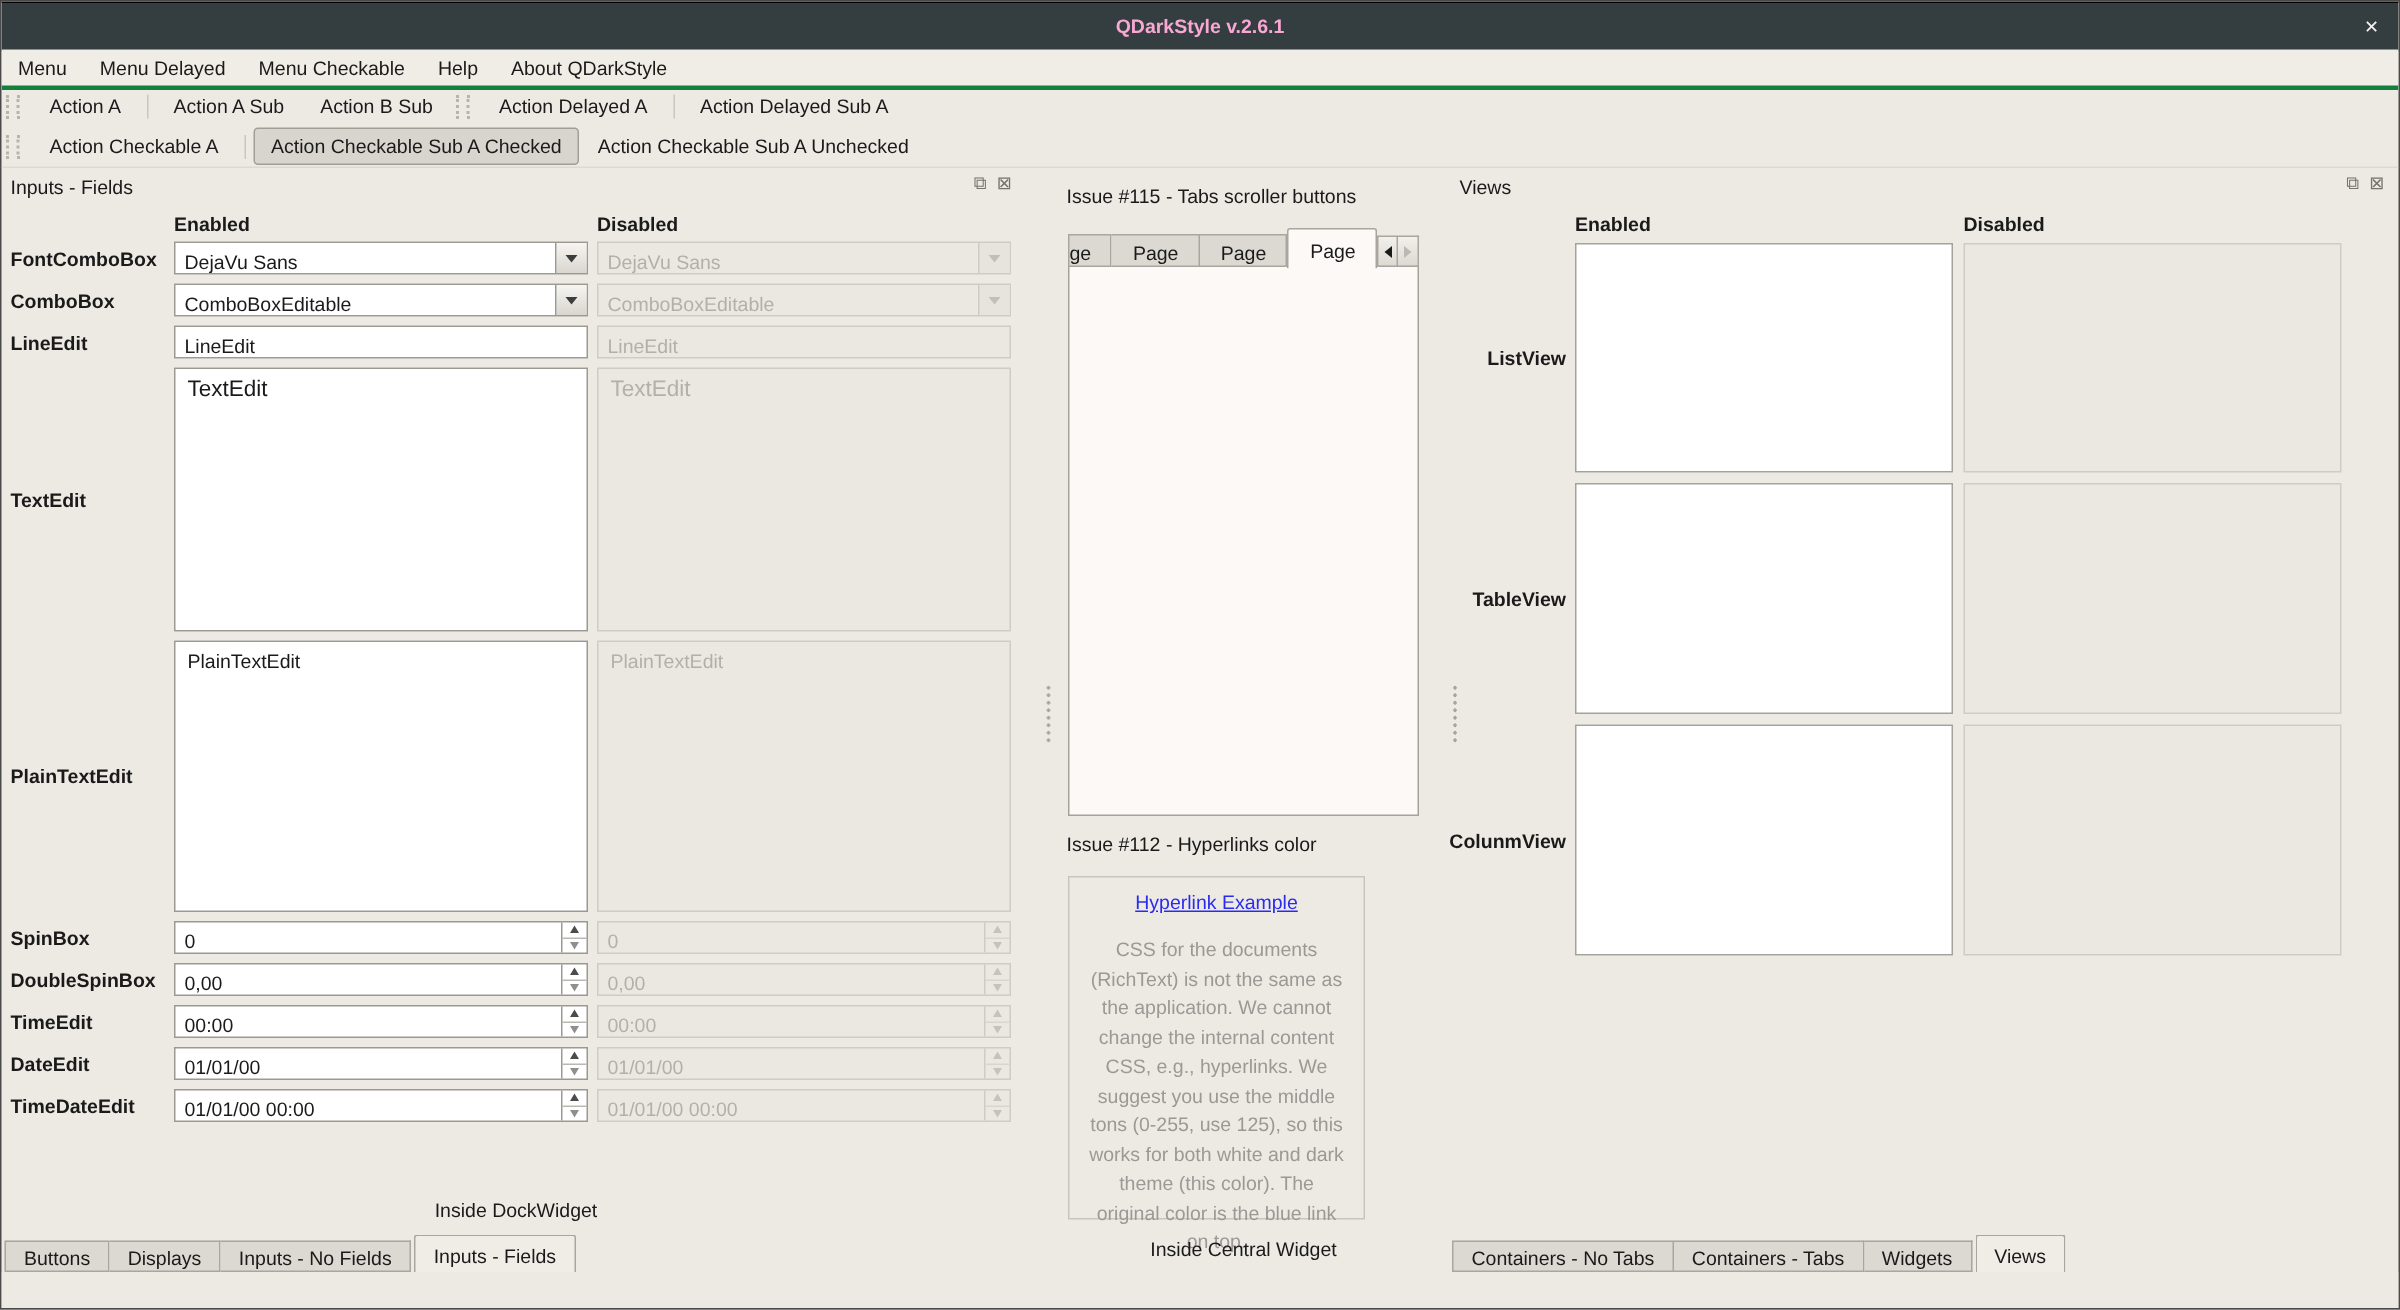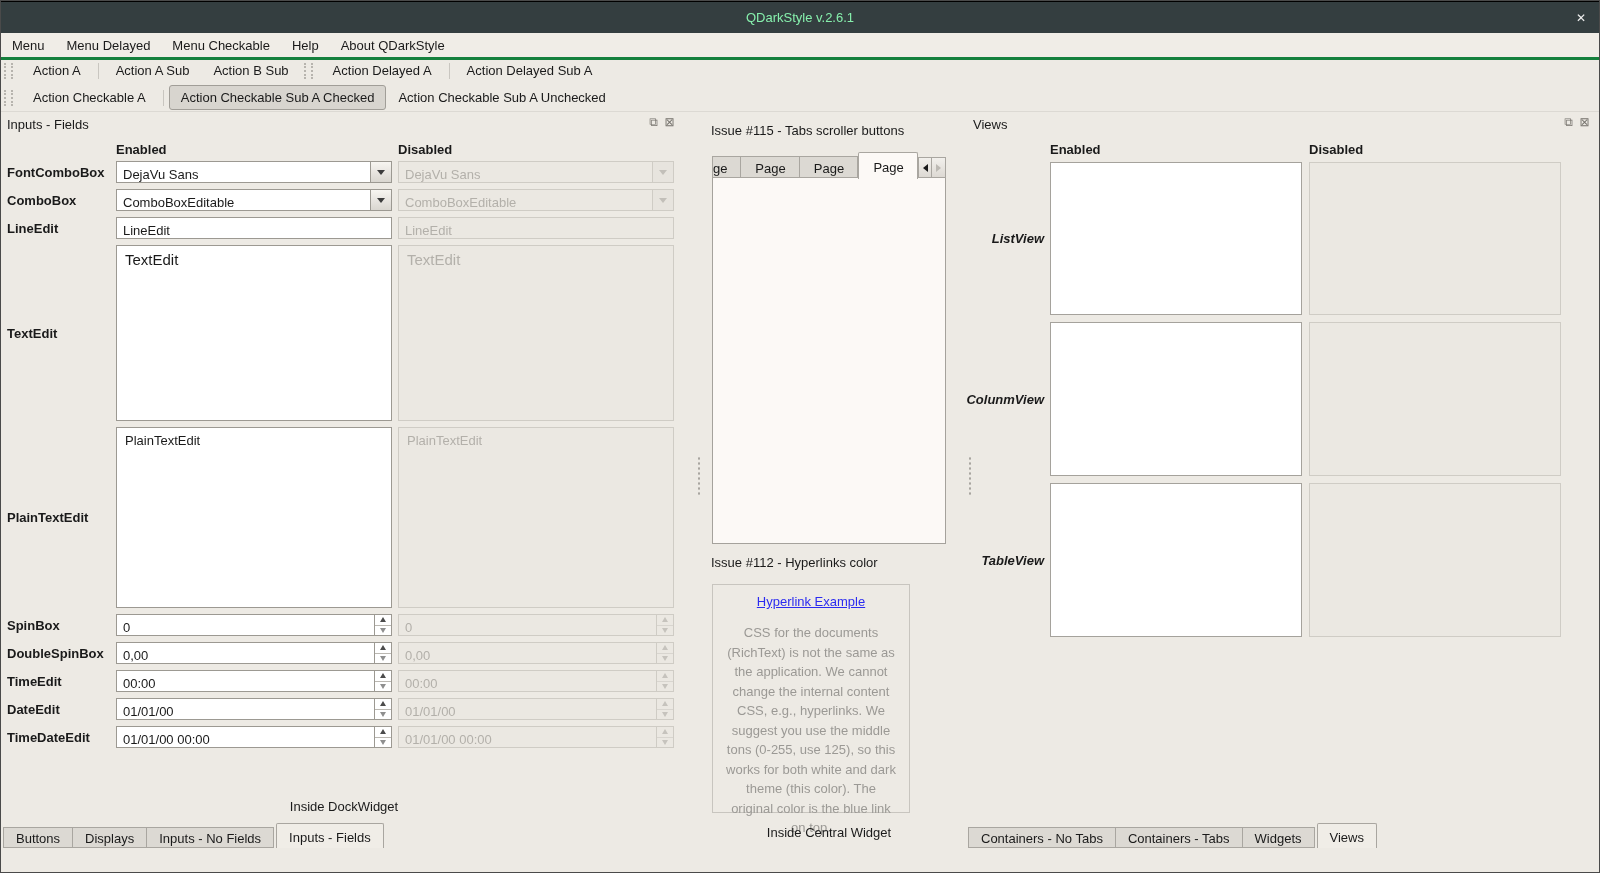--- a/index.html
+++ b/index.html
@@ -4,21 +4,21 @@
 <style>
   html,body{margin:0;padding:0;background:#555;}
   .window{position:relative;width:1600px;height:873px;background:#edeae4;
     font-family:"Liberation Sans",sans-serif;font-size:13px;color:#1a1a1a;
     overflow:hidden;box-sizing:border-box;border:1px solid #4a4a4a;}
 
   
   .titlebar{position:absolute;left:0;top:0;right:0;height:31px;background:#343e40;
     border-top:1px solid #000;border-bottom:1px solid #20282a;
     display:flex;align-items:center;justify-content:center;}
-  .tb-title{color:#86efac;font-weight:normal;}
+  .tb-title{color:#f9a8d4;font-weight:bold;}
   .tb-close{position:absolute;right:13px;top:50%;transform:translateY(-50%);
     color:#f0f0f0;font-size:12px;cursor:default;}
 
   
   .menubar{position:absolute;top:32px;left:0;right:0;height:24px;background:#f0ede7;
     border-bottom:3px solid #15803d;display:flex;align-items:center;}
   .menu-item{padding:3px 11px;white-space:nowrap;}
   .toolbar{position:absolute;left:0;right:0;height:27px;display:flex;align-items:center;}
   .toolbar.row1{top:56px;}
   .toolbar.row2{top:83px;border-bottom:1px solid #dcd9d3;}
@@ -118,21 +118,21 @@
     box-sizing:border-box;border:1px solid #c8c5bf;text-align:center;padding:9px 13px 0;}
   .hlink{color:#2b2bf0;text-decoration:underline;}
   .note{margin:14px 0 0;color:#9b9995;line-height:1.5;}
   .central-footer{position:absolute;top:713px;left:0;right:0;text-align:center;}
 
   
   .vcolheads{position:absolute;top:30px;left:0;right:0;height:20px;}
   .vh{position:absolute;font-weight:bold;}
   .vh.en{left:83px;}
   .vh.dis{left:342px;}
-  .vrows{position:absolute;top:50px;left:6px;font-style:italic;}
+  .vrows{position:absolute;top:50px;left:6px;}
   .vrow{display:flex;margin-bottom:7px;}
   .vlbl{width:77px;font-weight:bold;display:flex;align-items:center;
     justify-content:flex-end;padding-right:6px;box-sizing:border-box;}
   .vbox{width:252px;height:154px;box-sizing:border-box;}
   .vrow:first-child .vbox{height:153px;}
   .vbox.en{background:#fff;border:1px solid #a5a29c;margin-right:7px;}
   .vbox.dis{background:#ebe8e2;border:1px solid #cfccc5;}
 
   
   .split-dots{position:absolute;width:4px;height:40px;top:344px;
@@ -436,26 +436,26 @@
         <span class="vh dis">Disabled</span>
       </div>
 
       <div class="vrows">
         <div class="vrow">
           <span class="vlbl">ListView</span>
           <div class="vbox en"></div>
           <div class="vbox dis"></div>
         </div>
         <div class="vrow">
-          <span class="vlbl">ColunmView</span>
+          <span class="vlbl">TableView</span>
           <div class="vbox en"></div>
           <div class="vbox dis"></div>
         </div>
         <div class="vrow">
-          <span class="vlbl">TableView</span>
+          <span class="vlbl">ColunmView</span>
           <div class="vbox en"></div>
           <div class="vbox dis"></div>
         </div>
       </div>
 
       <div class="tabbar">
         <span class="tab">Containers - No Tabs</span>
         <span class="tab">Containers - Tabs</span>
         <span class="tab">Widgets</span>
         <span class="tab sel">Views</span>

